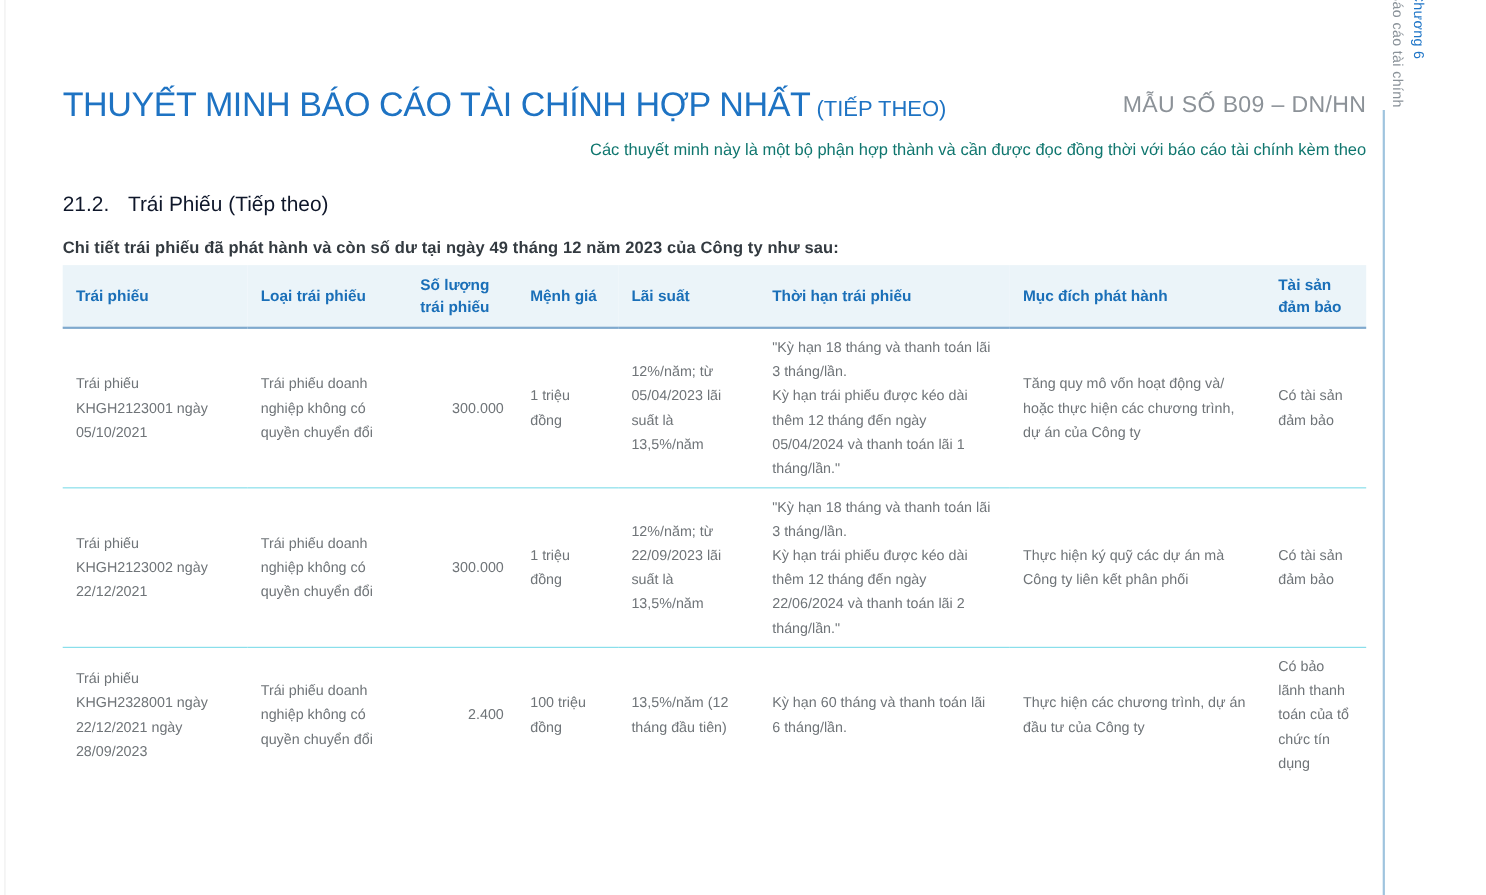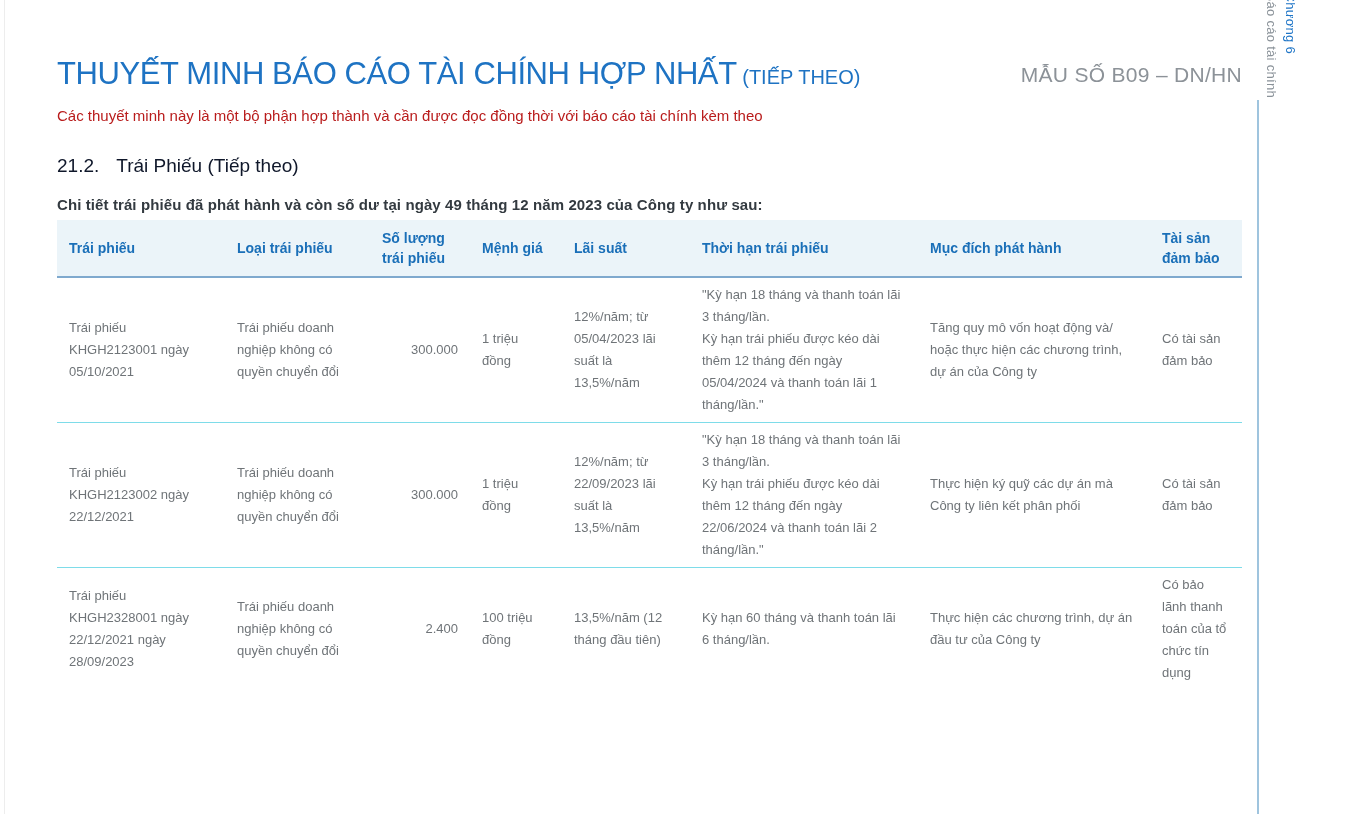--- a/index.html
+++ b/index.html
@@ -11,35 +11,35 @@
     font-family:"Liberation Sans","DejaVu Sans",sans-serif;
     color:#6f7478;
   }
   .left-edge-rule{
     position:absolute;left:4px;top:0;bottom:0;width:1px;background:#ededed;
   }
   .content{
     position:absolute;left:57px;top:0;width:1185px;
   }
   .title-row{
-    margin-top:56px;
+    margin-top:77px;
     display:flex;justify-content:space-between;align-items:flex-end;
   }
   .doc-title{
     margin:0;
     font-size:31px;font-weight:400;color:#1e73c3;letter-spacing:-0.4px;
     line-height:1.15;white-space:nowrap;
   }
   .doc-title .suffix{font-size:20px;letter-spacing:0;}
   .form-code{
     font-size:21px;color:#8c9298;letter-spacing:0.3px;padding-bottom:5px;white-space:nowrap;
   }
   .subtitle{
     margin-top:15px;
-    font-size:15px;color:#b91c1c;
+    font-size:15px;color:#0f766e;text-align:right;
   }
   .section-heading{
     margin-top:31px;
     font-size:19px;color:#0f172a;
   }
   .section-heading .sec-num{margin-right:17px;}
   .intro-line{
     margin-top:19px;
     font-size:15px;font-weight:700;color:#333a40;letter-spacing:0.1px;
   }

